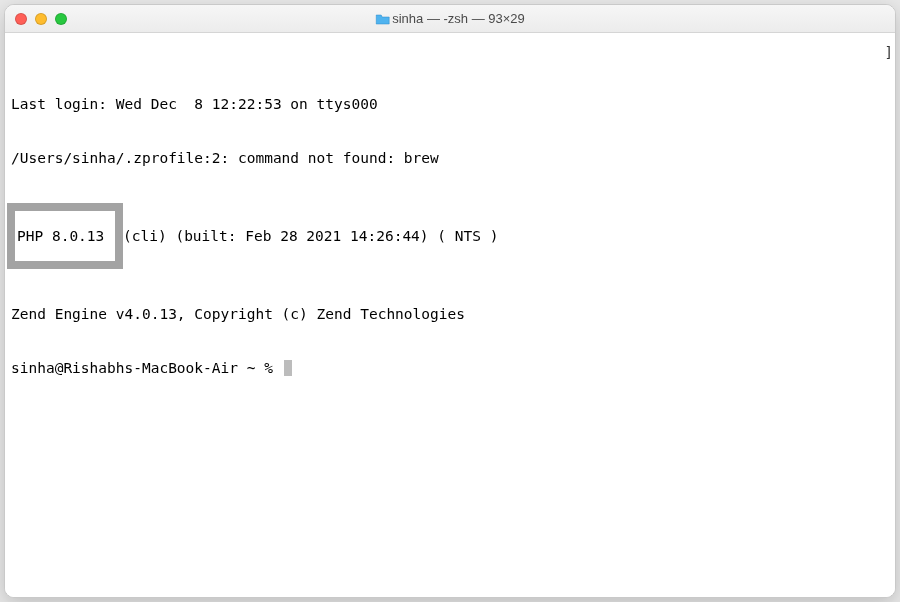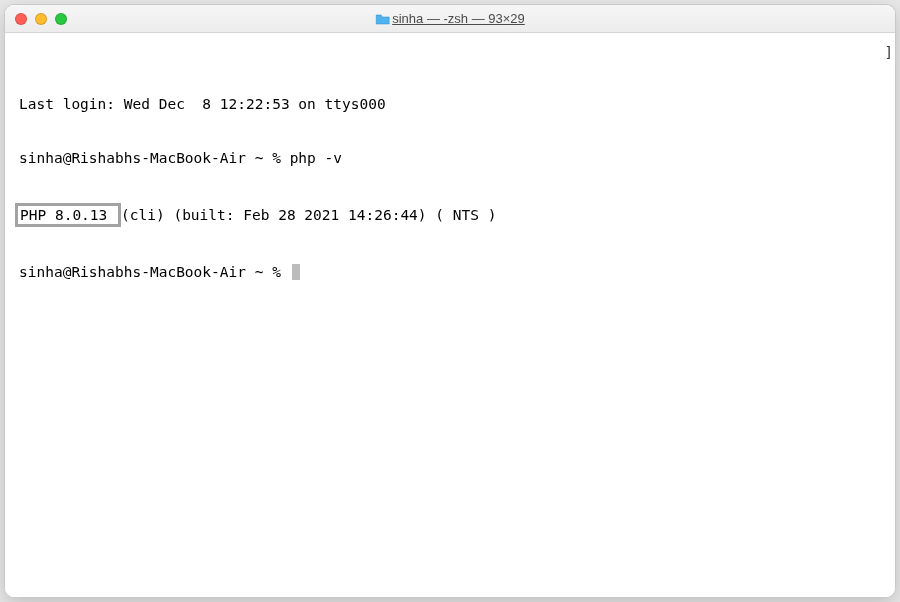--- a/index.html
+++ b/index.html
@@ -51,43 +51,42 @@
     .title-center {
       position: absolute;
       left: 50%;
       transform: translateX(-50%);
       display: flex;
       align-items: center;
       gap: 2px;
       font-size: 13px;
       color: #4a4a4a;
       font-weight: 500;
-      text-decoration: underline;
     }
     .folder-icon {
       width: 15px;
       height: 12px;
       display: inline-block;
     }
     .terminal-body {
       flex: 1;
       background: #ffffff;
       padding: 8px 6px;
       font-family: "SF Mono", "Menlo", "Consolas", monospace;
       font-size: 14.5px;
       line-height: 18px;
       color: #000;
       white-space: pre;
       overflow: hidden;
       position: relative;
     }
-    .line { white-space: pre; margin-left: 8px; }
+    .line { white-space: pre; }
     .highlight-box {
-      border: 3px solid #a3a3a3;
-      padding: 0 2px;
+      border: 8px solid #a3a3a3;
+      padding: 16px 2px;
       display: inline-block;
       margin-left: -4px;
     }
     .cursor {
       display: inline-block;
       width: 8px;
       height: 16px;
       background: #bcbcbc;
       vertical-align: text-bottom;
       margin-left: 2px;
@@ -116,17 +115,18 @@
         <svg viewBox="0 0 15 12" width="15" height="12">
           <path d="M1 2 L1 11 L14 11 L14 4 L7 4 L6 2 Z" fill="#4fb3ef" stroke="#2a8bc9" stroke-width="0.5"></path>
         </svg>
       </span>
       <span>sinha — -zsh — 93×29</span>
     </div>
   </div>
   <div class="terminal-body">
     <span class="scroll-indicator">]</span>
     <div class="line">Last login: Wed Dec  8 12:22:53 on ttys000</div>
-    <div class="line"><span>sinha@Rishabhs-MacBook-Air ~ % </span><span>php -v</span></div>
+    <div class="line">/Users/sinha/.zprofile:2: command not found: brew</div>
     <div class="line"><span class="highlight-box">PHP 8.0.13 </span><span>(cli) (built: Feb 28 2021 14:26:44) ( NTS )</span></div>
+    <div class="line">Zend Engine v4.0.13, Copyright (c) Zend Technologies</div>
     <div class="line"><span>sinha@Rishabhs-MacBook-Air ~ % </span><span class="cursor"></span></div>
   </div>
 </div>
 
 </body></html>

